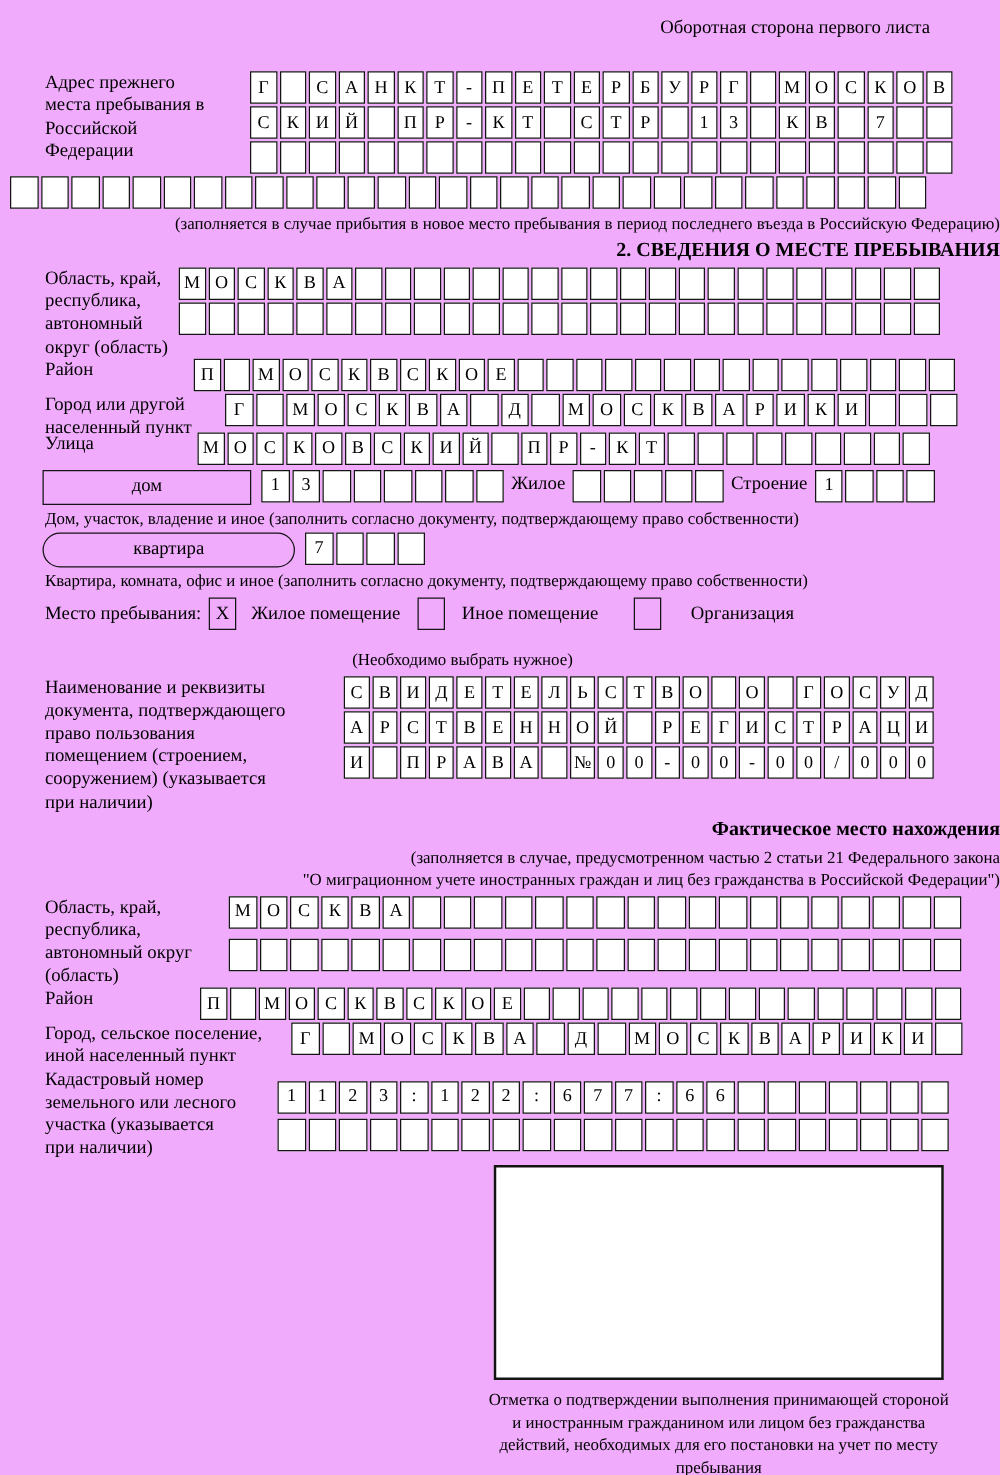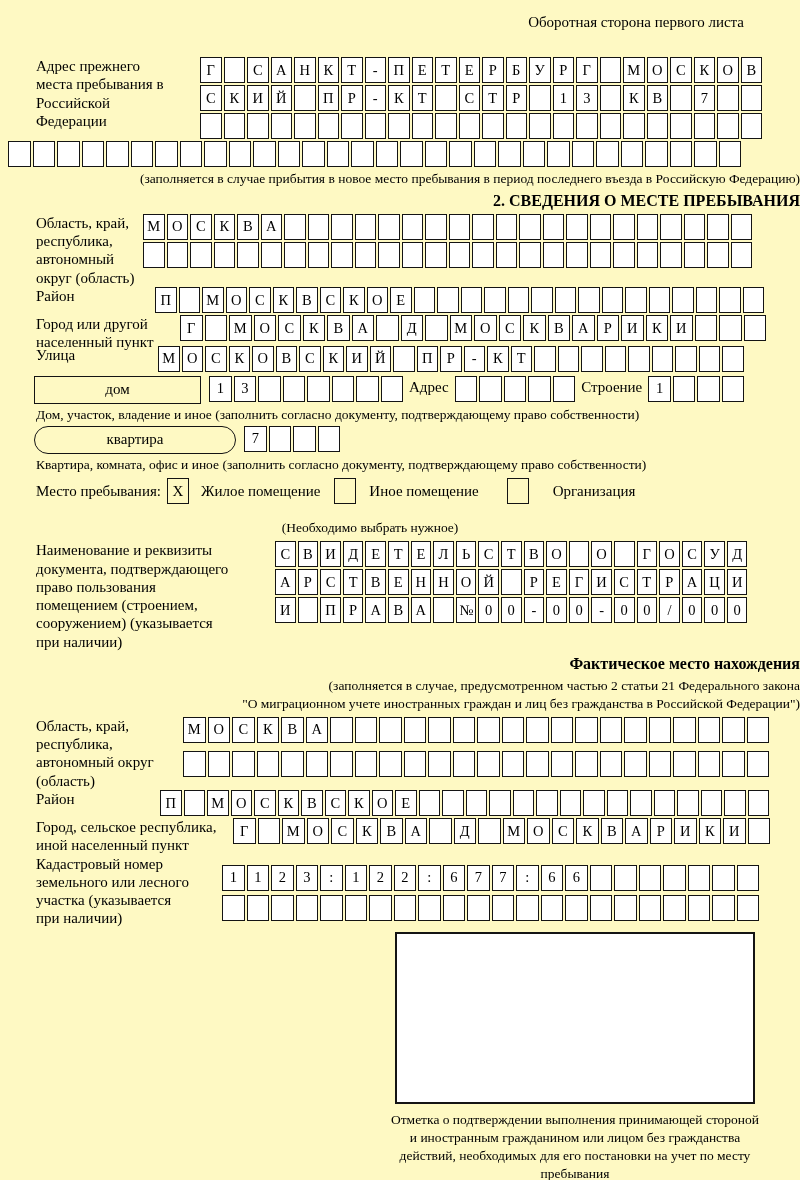--- a/index.html
+++ b/index.html
@@ -1,18 +1,18 @@
 <!DOCTYPE html>
 <html lang="ru"><head>
 <meta charset="utf-8">
 <style>
   html,body{margin:0;padding:0;background:#fff;}
   .page{
     position:relative;width:800px;height:1180px;box-sizing:border-box;
-    background:#fef9c3;color:#000;
+    background:#f0abfc;color:#000;
     font-family:"Liberation Serif","DejaVu Serif",serif;
     padding:14px 0 0 36px;overflow:hidden;
   }
   .hdr{font-size:15px;text-align:right;padding-right:56px;}
   .full{margin-left:-36px;width:800px;text-align:right;}
   .full2{margin-left:-36px;width:740px;text-align:center;}
   .caption{font-size:13.5px;line-height:1.25;}
   .btitle{font-size:16px;font-weight:bold;}
   .line{display:flex;align-items:flex-start;}
   .lbl{font-size:15px;line-height:1.22;box-sizing:border-box;flex:0 0 auto;}
@@ -357,21 +357,21 @@
     <div class="boxrow cw">
         <span class="cell">1</span>
         <span class="cell">3</span>
         <span class="cell"></span>
         <span class="cell"></span>
         <span class="cell"></span>
         <span class="cell"></span>
         <span class="cell"></span>
         <span class="cell"></span>
       </div>
-    <div class="mid-lbl">Адрес</div>
+    <div class="mid-lbl">Жилое</div>
     <div class="boxrow cw">
         <span class="cell"></span>
         <span class="cell"></span>
         <span class="cell"></span>
         <span class="cell"></span>
         <span class="cell"></span>
       </div>
     <div class="mid-lbl">Строение</div>
     <div class="boxrow cw">
         <span class="cell">1</span>
@@ -567,21 +567,21 @@
         <span class="cell"></span>
         <span class="cell"></span>
         <span class="cell"></span>
         <span class="cell"></span>
         <span class="cell"></span>
         <span class="cell"></span>
       </div>
   </div>
 
   <div class="line line-fgorod">
-    <div class="lbl l-fgorod">Город, сельское республика, иной населенный пункт</div>
+    <div class="lbl l-fgorod">Город, сельское поселение, иной населенный пункт</div>
     <div class="boxrow cw">
         <span class="cell">Г</span>
         <span class="cell"></span>
         <span class="cell">М</span>
         <span class="cell">О</span>
         <span class="cell">С</span>
         <span class="cell">К</span>
         <span class="cell">В</span>
         <span class="cell">А</span>
         <span class="cell"></span>

